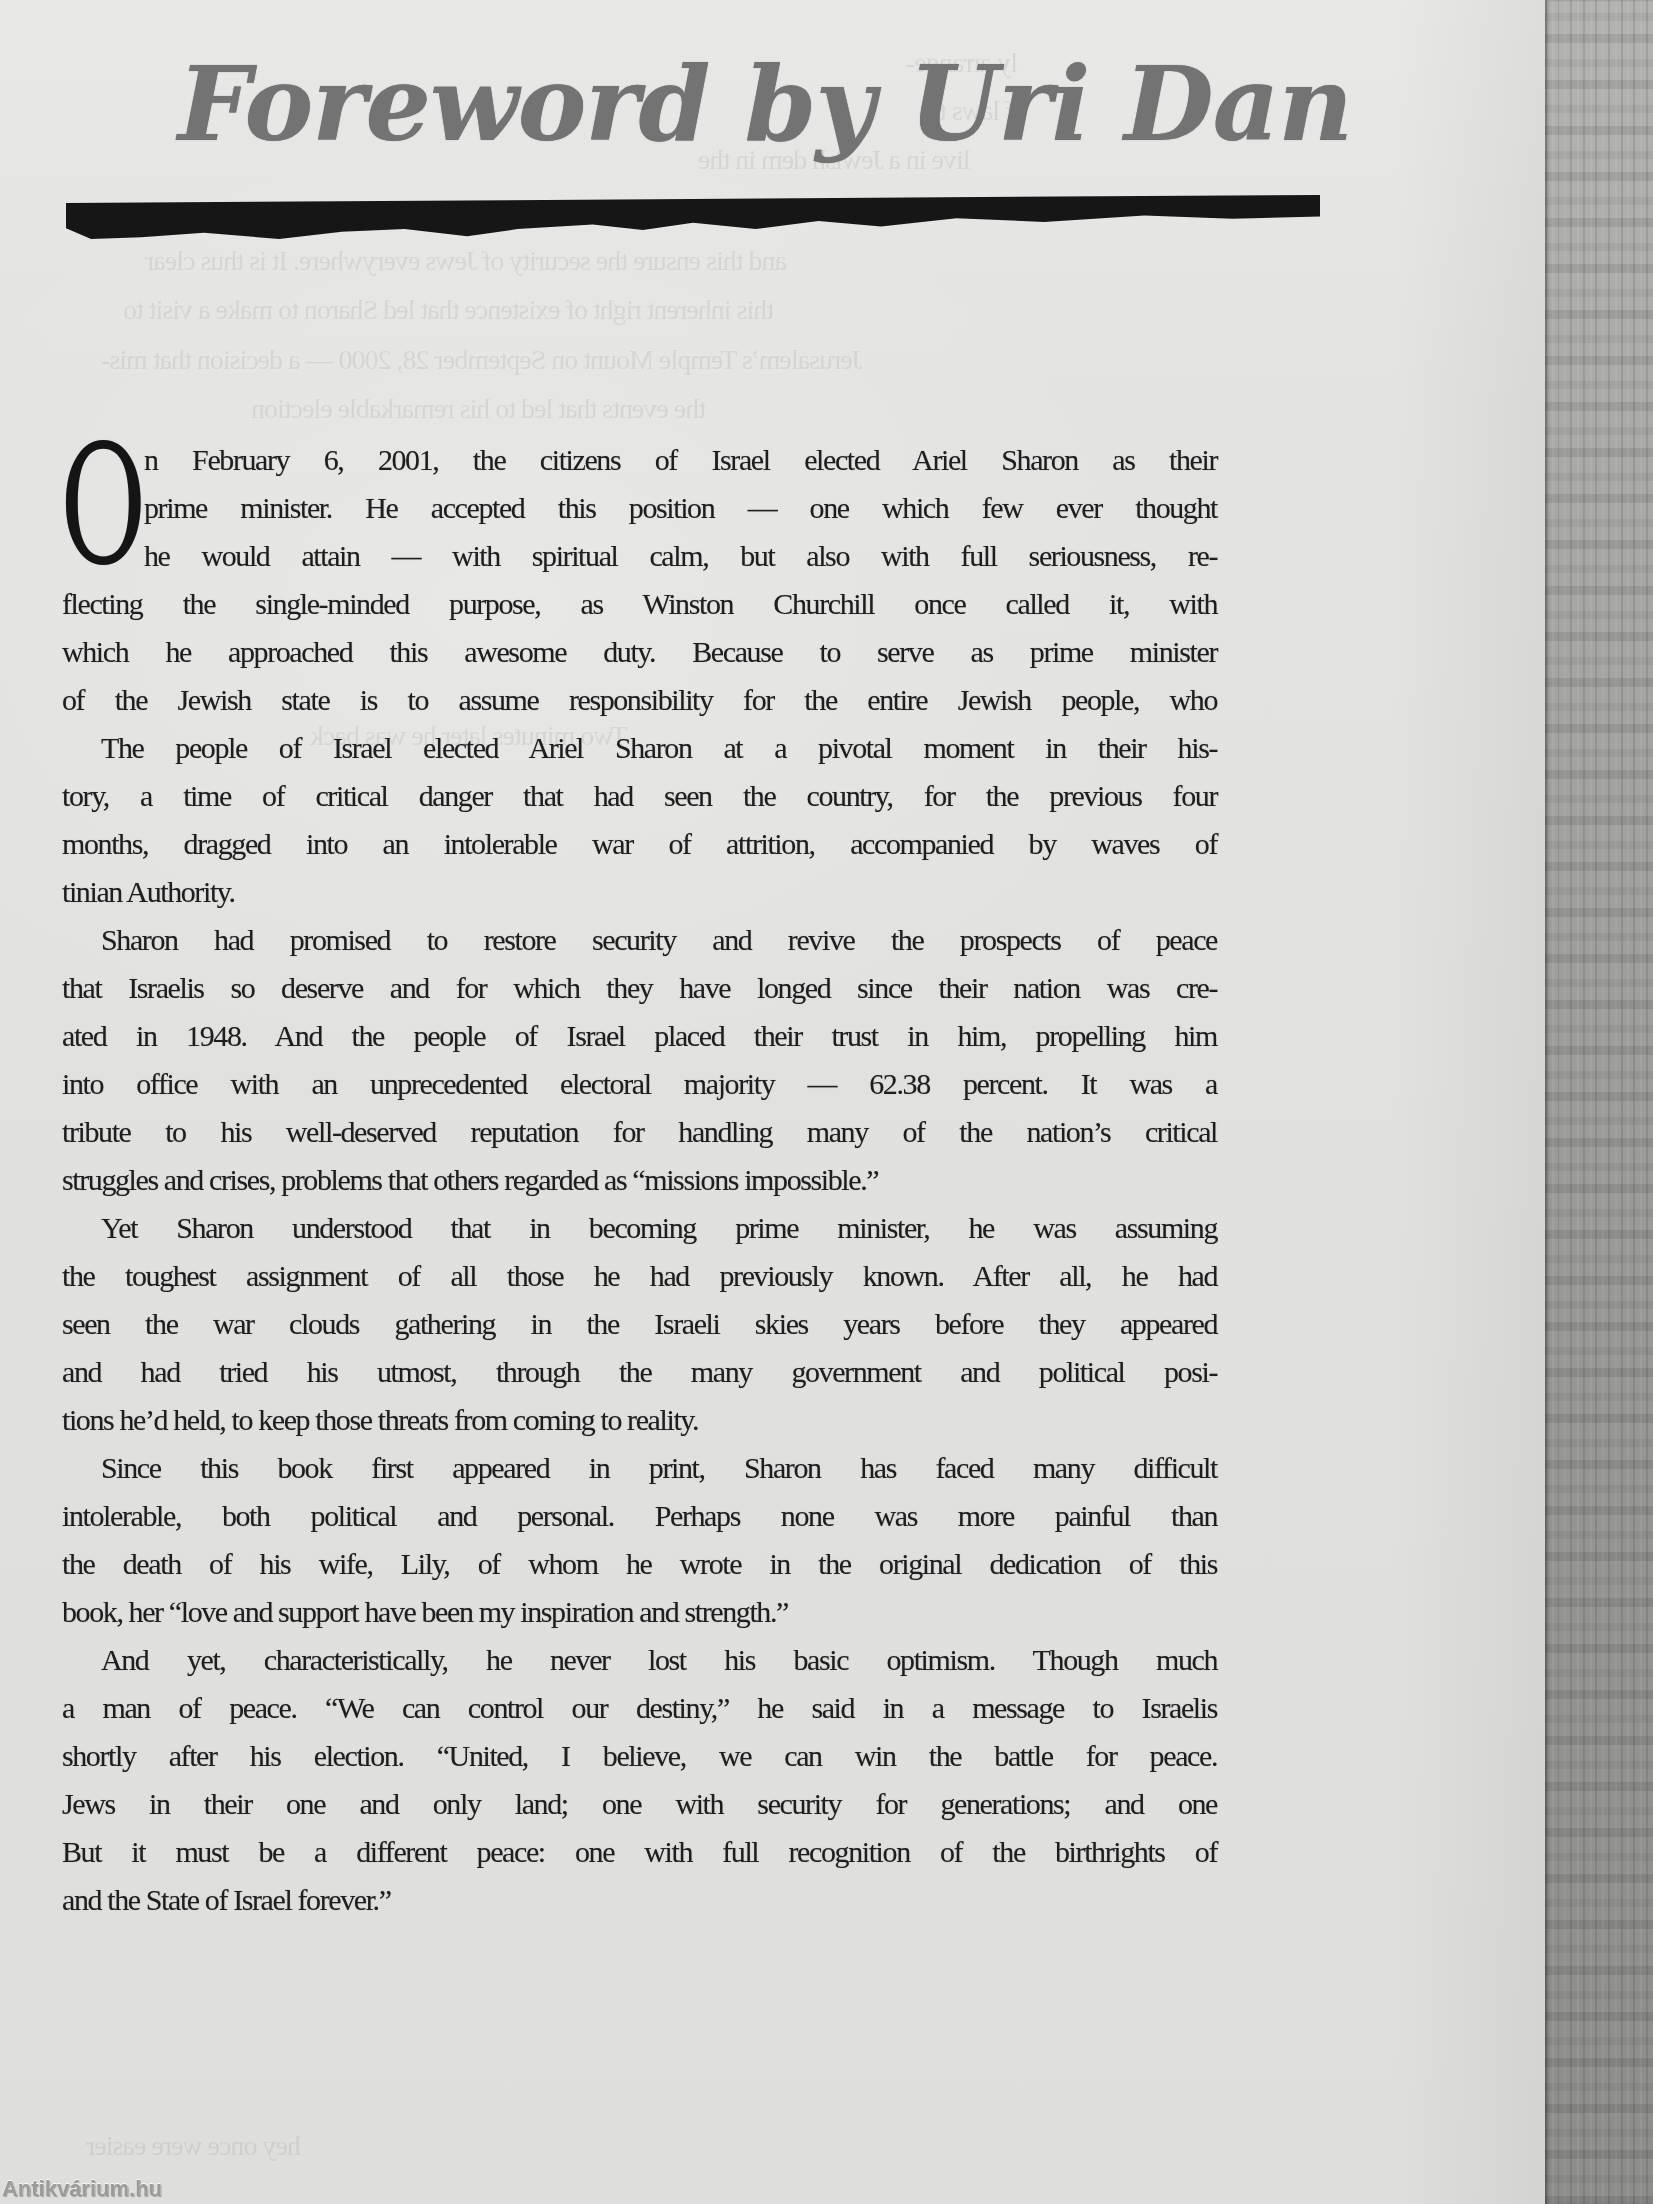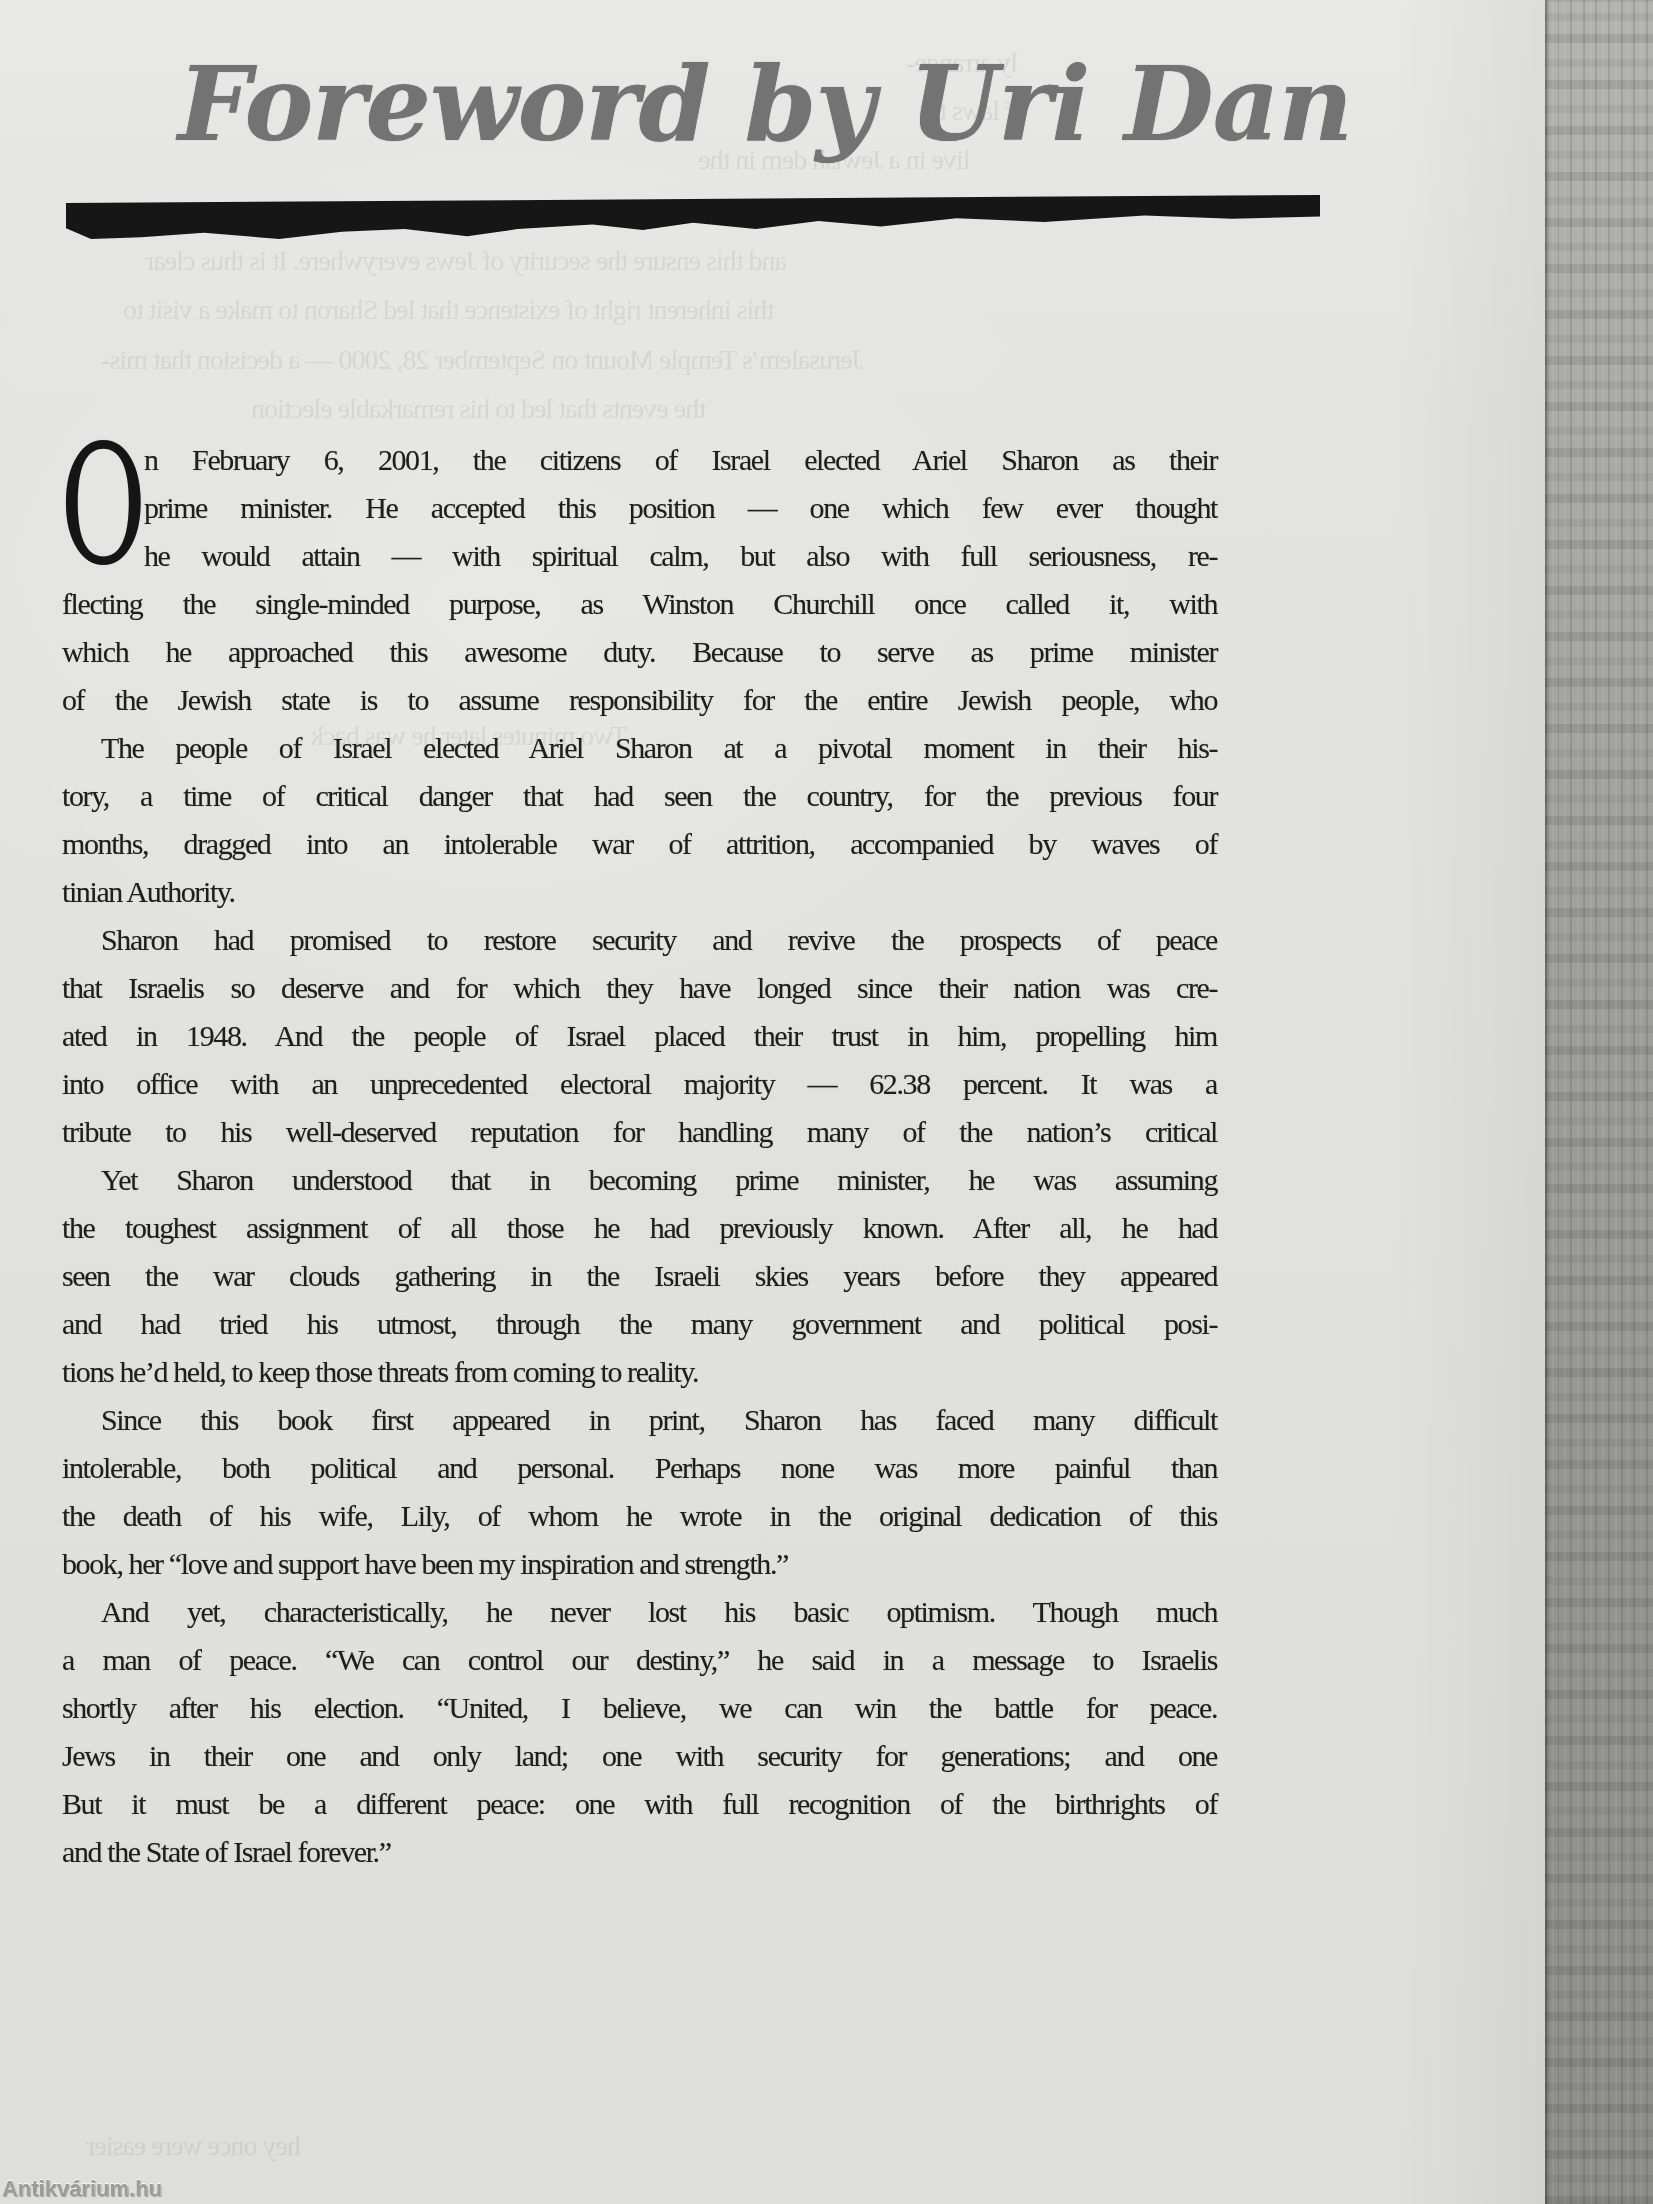--- a/index.html
+++ b/index.html
@@ -114,20 +114,21 @@
     <div class="line">months, dragged into an intolerable war of attrition, accompanied by waves of</div>
     <div class="line last">tinian Authority.</div>
   </div>
 
   <div class="para">
     <div class="line indent">Sharon had promised to restore security and revive the prospects of peace</div>
     <div class="line">that Israelis so deserve and for which they have longed since their nation was cre-</div>
     <div class="line">ated in 1948. And the people of Israel placed their trust in him, propelling him</div>
     <div class="line">into office with an unprecedented electoral majority — 62.38 percent. It was a</div>
     <div class="line">tribute to his well-deserved reputation for handling many of the nation’s critical</div>
+    <div class="line last">struggles and crises, problems that others regarded as “missions impossible.”</div>
   </div>
 
   <div class="para">
     <div class="line indent">Yet Sharon understood that in becoming prime minister, he was assuming</div>
     <div class="line">the toughest assignment of all those he had previously known. After all, he had</div>
     <div class="line">seen the war clouds gathering in the Israeli skies years before they appeared</div>
     <div class="line">and had tried his utmost, through the many government and political posi-</div>
     <div class="line last">tions he’d held, to keep those threats from coming to reality.</div>
   </div>
 

